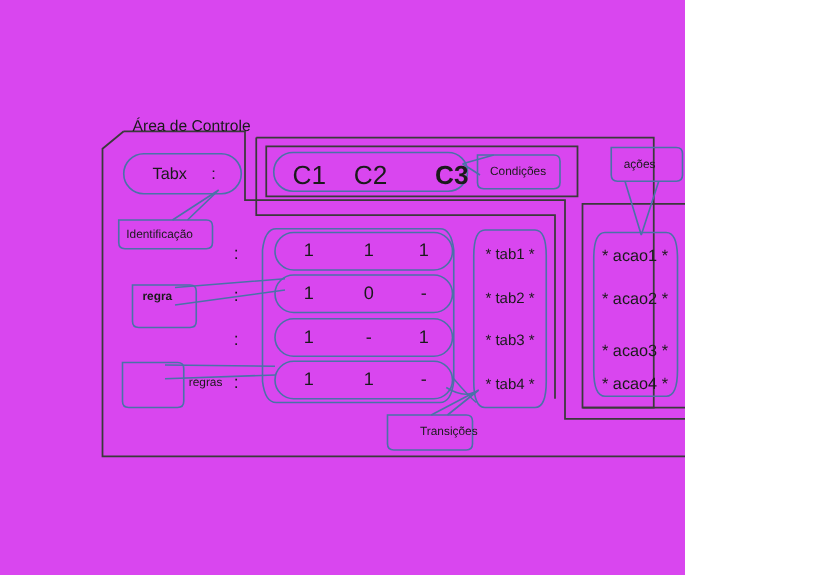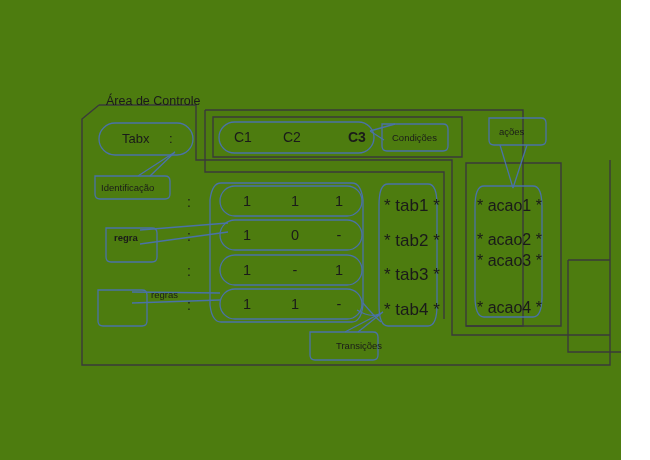--- a/index.html
+++ b/index.html
@@ -5,23 +5,23 @@
   html, body {
     margin: 0;
     padding: 0;
     background: #ffffff;
   }
   body {
     font-family: "Liberation Sans", sans-serif;
   }
   #stage {
     position: relative;
-    width: 621px;
+    width: 548px;
     height: 460px;
-    background: #4d7c0f;
+    background: #d946ef;
     overflow: hidden;
   }
   #diagram-svg {
     position: absolute;
     left: 0;
     top: 0;
     width: 650px;
     height: 460px;
   }
   .lbl {
@@ -30,30 +30,30 @@
     white-space: nowrap;
     line-height: 1;
   }
   .t-area {
     font-size: 12.5px;
   }
   .t-tabx {
     font-size: 13px;
   }
   .t-cond {
-    font-size: 14px;
+    font-size: 21px;
   }
   .t-cell {
     font-size: 14.5px;
   }
   .t-tab {
-    font-size: 17px;
+    font-size: 12px;
   }
   .t-acao {
-    font-size: 16px;
+    font-size: 13px;
   }
   .t-callout {
     font-size: 9.5px;
   }
   .t-colon {
     font-size: 14px;
   }
   .ctr {
     text-align: center;
   }
@@ -151,27 +151,27 @@
 
   <div class="lbl t-cell ctr" style="left:238px; top:263px; width:18px;">1</div>
   <div class="lbl t-cell ctr" style="left:286px; top:263px; width:18px;">-</div>
   <div class="lbl t-cell ctr" style="left:330px; top:263px; width:18px;">1</div>
 
   <div class="lbl t-cell ctr" style="left:238px; top:297px; width:18px;">1</div>
   <div class="lbl t-cell ctr" style="left:286px; top:297px; width:18px;">1</div>
   <div class="lbl t-cell ctr" style="left:330px; top:297px; width:18px;">-</div>
 
   <div class="lbl t-callout" style="left:114px; top:233px;font-weight:bold;">regra</div>
-  <div class="lbl t-callout" style="left:104px; top:290px;padding-left:47px;">regras</div>
+  <div class="lbl t-callout" style="left:104px; top:302px;padding-left:47px;">regras</div>
 
   <div class="lbl t-tab ctr" style="left:384px; top:197px; width:48px;">* tab1 *</div>
   <div class="lbl t-tab ctr" style="left:384px; top:232px; width:48px;">* tab2 *</div>
   <div class="lbl t-tab ctr" style="left:384px; top:266px; width:48px;">* tab3 *</div>
   <div class="lbl t-tab ctr" style="left:384px; top:301px; width:48px;">* tab4 *</div>
 
   <div class="lbl t-callout" style="left:320px; top:341px;margin-left:16px;">Transições</div>
 
   <div class="lbl t-acao ctr" style="left:477px; top:198px; width:62px;">* acao1 *</div>
   <div class="lbl t-acao ctr" style="left:477px; top:232px; width:62px;">* acao2 *</div>
-  <div class="lbl t-acao ctr" style="left:477px; top:253px; width:62px;">* acao3 *</div>
+  <div class="lbl t-acao ctr" style="left:477px; top:274px; width:62px;">* acao3 *</div>
   <div class="lbl t-acao ctr" style="left:477px; top:300px; width:62px;">* acao4 *</div>
 
 </div>
 
 </body></html>

